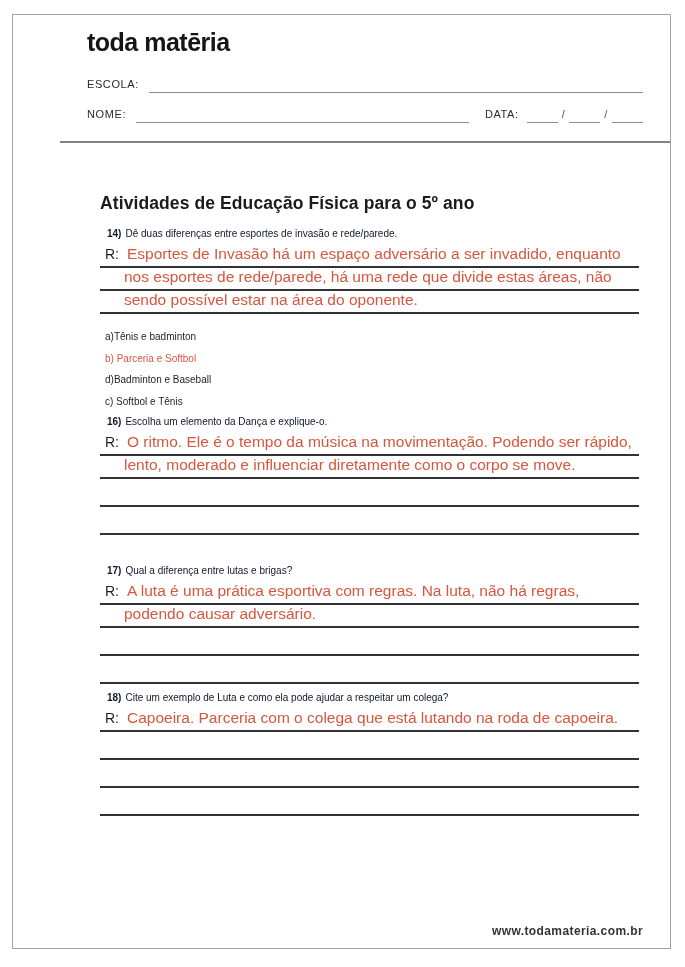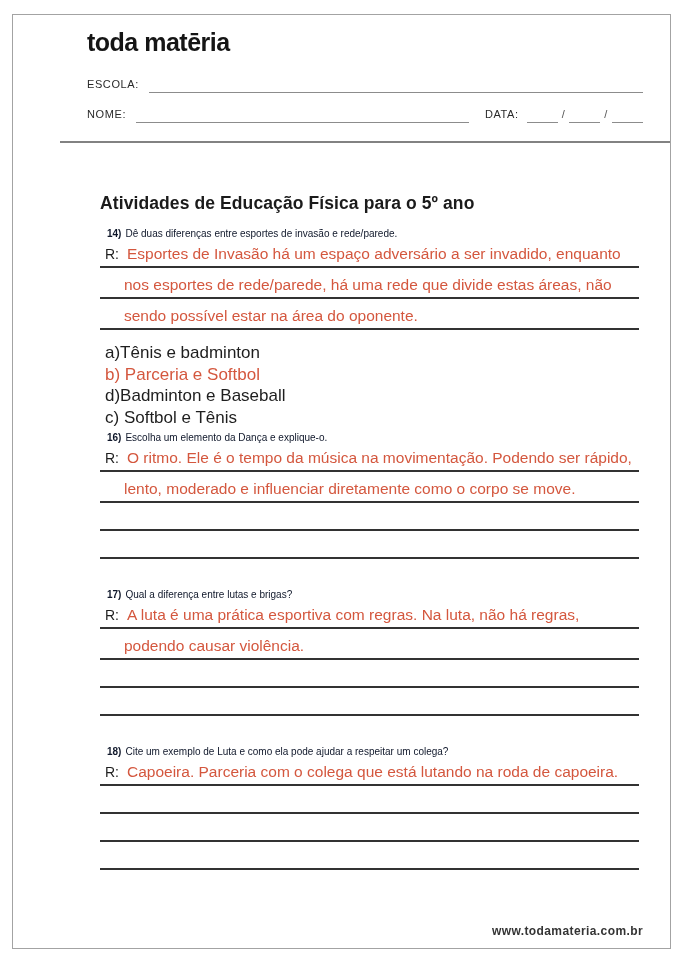--- a/index.html
+++ b/index.html
@@ -15,30 +15,30 @@
   .date-blank{width:31px;border-bottom:1.4px solid #8c8c8c;height:15px;}
   .slash{margin:0 4px;color:#555;line-height:15px;}
   .separator{border:none;border-top:2px solid #828282;margin:18px 0 0 0;}
   
   main{padding:0 31px 0 40px;}
   .title{text-align:left;font-size:17.5px;font-weight:700;margin:50px 0 0 0;line-height:20px;letter-spacing:0.1px;color:#1b1b1b;}
   .question:nth-child(1){margin-top:11px;}
   .question:nth-child(2){margin-top:12px;}
   .question:nth-child(3){}
   .question:nth-child(4){margin-top:26px;}
-  .question:nth-child(5){margin-top:26px;}
+  .question:nth-child(5){margin-top:4px;}
   .q-head{font-size:10px;line-height:20px;margin-left:7px;color:#0f172a;}
   .q-num{font-weight:700;margin-right:4px;}
-  .answer-line{box-sizing:border-box;height:31px;display:flex;align-items:flex-end;padding:0 0 3px 5px;border-bottom:2px solid #323232;font-size:15.5px;line-height:18px;}
+  .answer-line{box-sizing:border-box;height:23px;display:flex;align-items:flex-end;padding:0 0 3px 5px;border-bottom:2px solid #323232;font-size:15.5px;line-height:18px;}
   .answer-line.first{height:24px;}
   .answer-line.cont{padding-left:24px;}
   .r-label{color:#1e1e1e;margin-right:8px;font-size:14px;}
   .answer-text{color:var(--accent);}
   .blank-line{box-sizing:border-box;height:28px;border-bottom:2px solid #323232;}
-  .options{margin:3px 0 0 5px;font-size:17px;line-height:21.5px;}
+  .options{margin:3px 0 0 5px;font-size:10px;line-height:21.5px;}
   .option{color:#1e1e1e;}
   .option.correct{color:var(--accent);}
   footer{position:absolute;right:27px;bottom:10px;}
   .site{font-size:12px;font-weight:700;letter-spacing:0.4px;color:#343434;}
 </style>
 </head>
 <body>
 
 <div class="page">
 
@@ -100,21 +100,21 @@
           <div class="blank-line"></div>
           <div class="blank-line"></div>
         </div>
         <div class="question">
           <div class="q-head"><span class="q-num">17)</span><span class="q-text">Qual a diferença entre lutas e brigas?</span></div>
           <div class="answer-line first">
             <span class="r-label">R:</span>
             <span class="answer-text">A luta é uma prática esportiva com regras. Na luta, não há regras,</span>
           </div>
           <div class="answer-line cont">
-            <span class="answer-text">podendo causar violência.</span>
+            <span class="answer-text">podendo causar adversário.</span>
           </div>
           <div class="blank-line"></div>
           <div class="blank-line"></div>
         </div>
         <div class="question">
           <div class="q-head"><span class="q-num">18)</span><span class="q-text">Cite um exemplo de Luta e como ela pode ajudar a respeitar um colega?</span></div>
           <div class="answer-line first">
             <span class="r-label">R:</span>
             <span class="answer-text">Capoeira. Parceria com o colega que está lutando na roda de capoeira.</span>
           </div>

